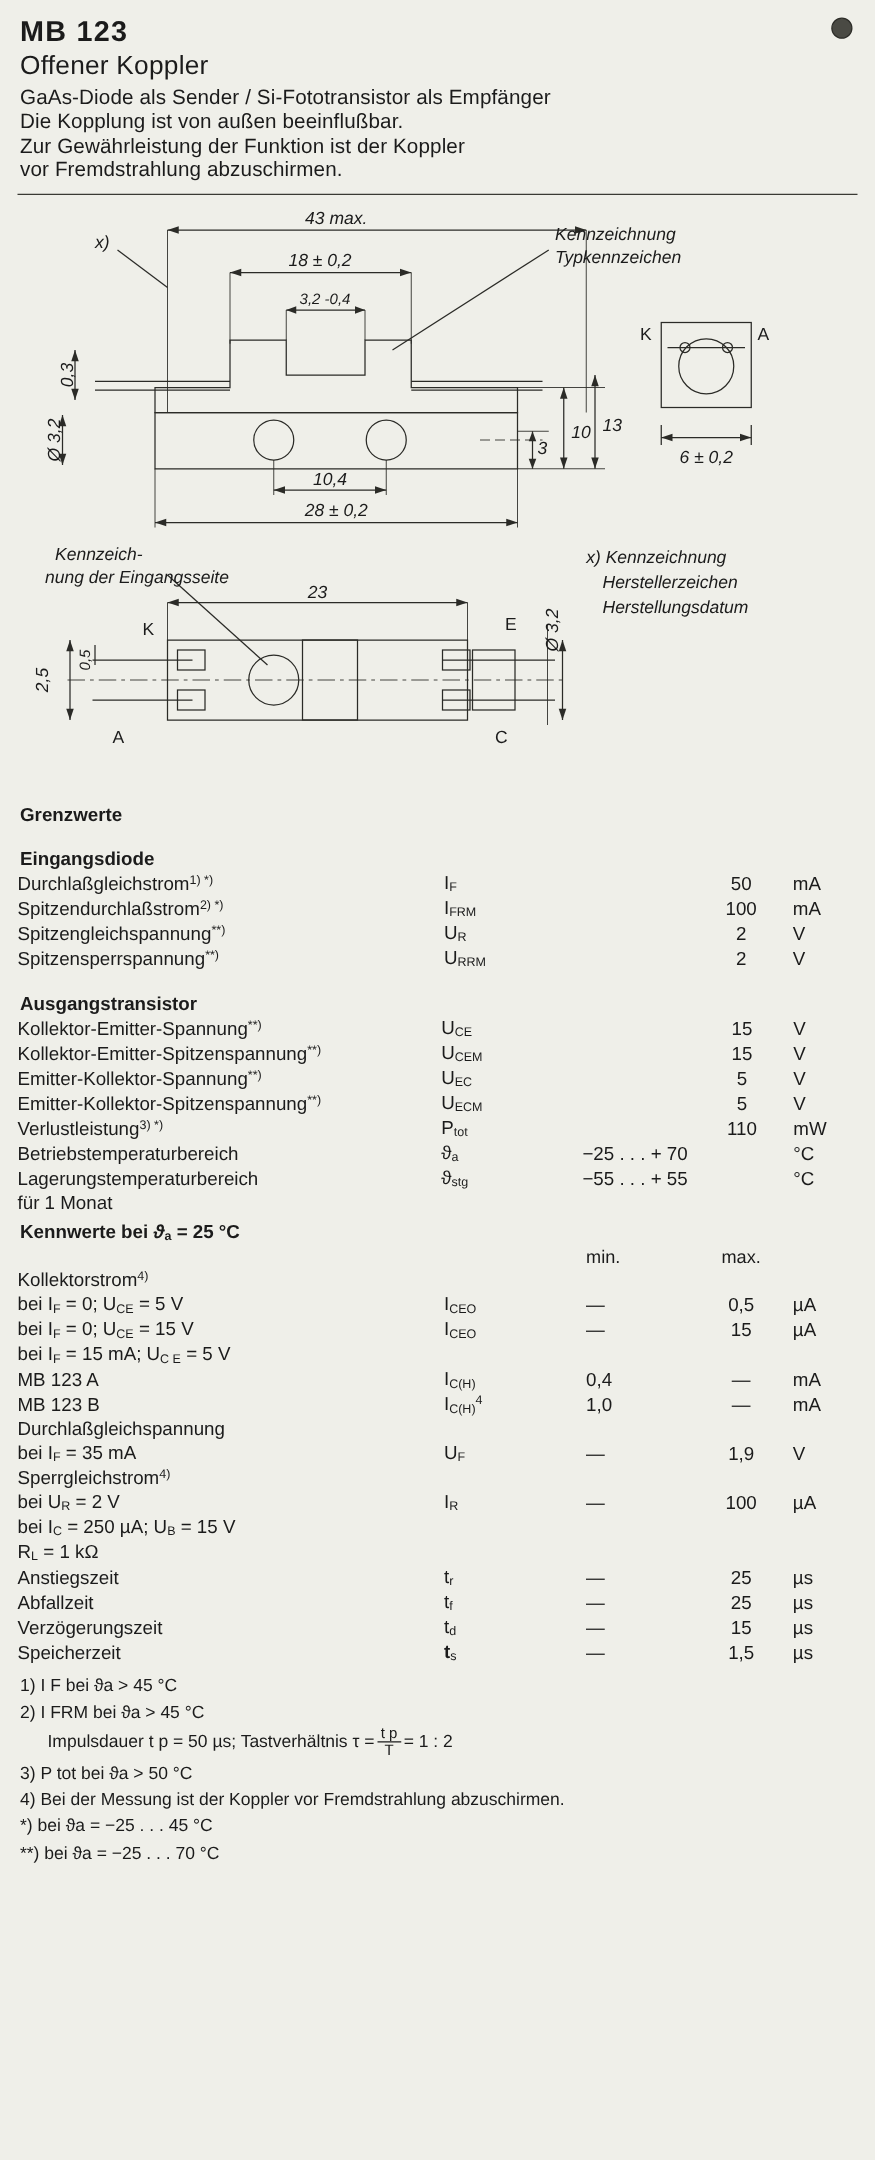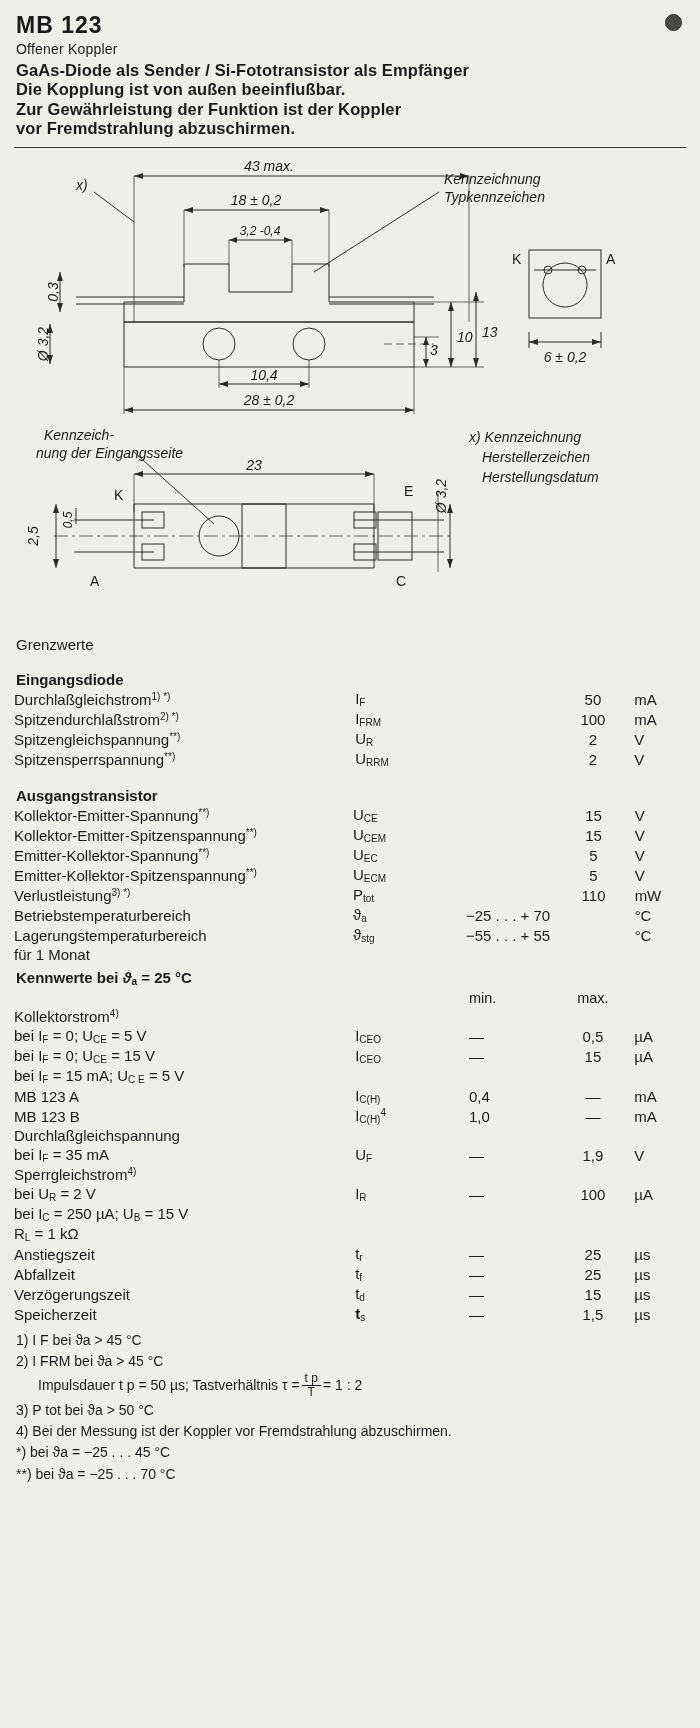--- a/index.html
+++ b/index.html
@@ -18,30 +18,29 @@
     padding:10px 14px 14px 14px;
   }
   
   .hdr-title{
     font-size:23px;
     font-weight:bold;
     letter-spacing:1px;
     margin:2px 0 2px 2px;
   }
   .hdr-sub{
-    font-size:14px;
+    font-size:21px;
     margin:2px 0 4px 2px;
     letter-spacing:.2px;
   }
   .hdr-line{
     font-size:16.5px;
     line-height:1.18;
     margin-left:2px;
     letter-spacing:.1px;
-    font-weight:bold;
   }
   .dot{
     position:absolute;
     right:18px;top:14px;
     width:15px;height:15px;border-radius:50%;
     background:#4a4a44;
     border:1px solid #2c2c28;
   }
   .rule{
     border:none;border-top:1.5px solid #3a3a34;
@@ -49,21 +48,21 @@
   }
   
   .drawing{
     position:relative;
     height:480px;
     margin:4px 0 0 0;
   }
   .drawing svg{display:block;}
   
   .sec-title{
-    font-size:15px;font-weight:normal;margin:4px 0 1px 2px;
+    font-size:15px;font-weight:bold;margin:4px 0 1px 2px;
   }
   .sub-title{
     font-size:15px;font-weight:bold;margin:18px 0 1px 2px;
   }
   table.spec{
     width:100%;
     border-collapse:collapse;
     font-size:15px;
   }
   table.spec td{

